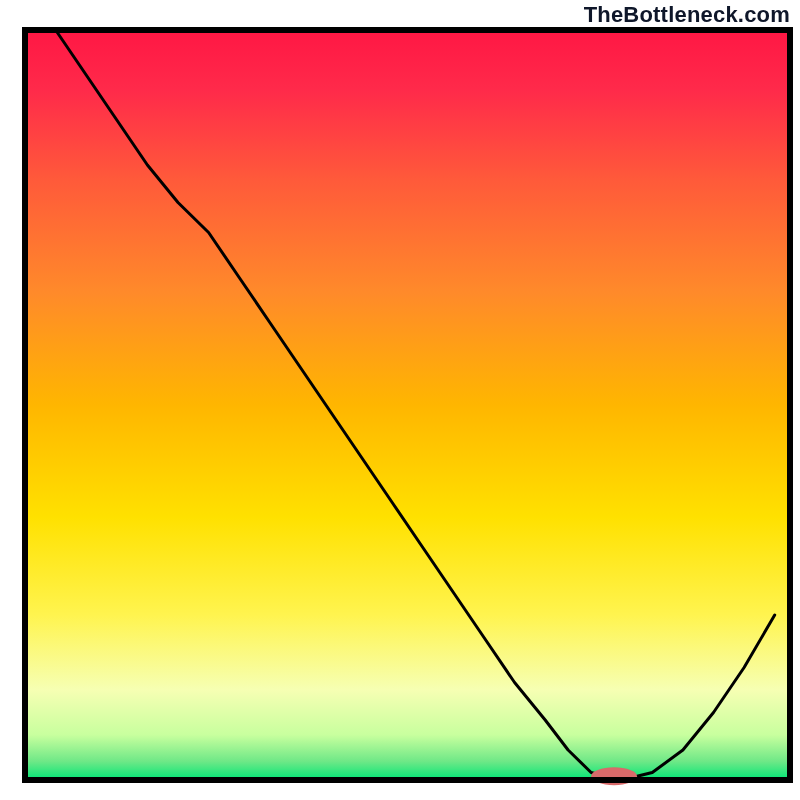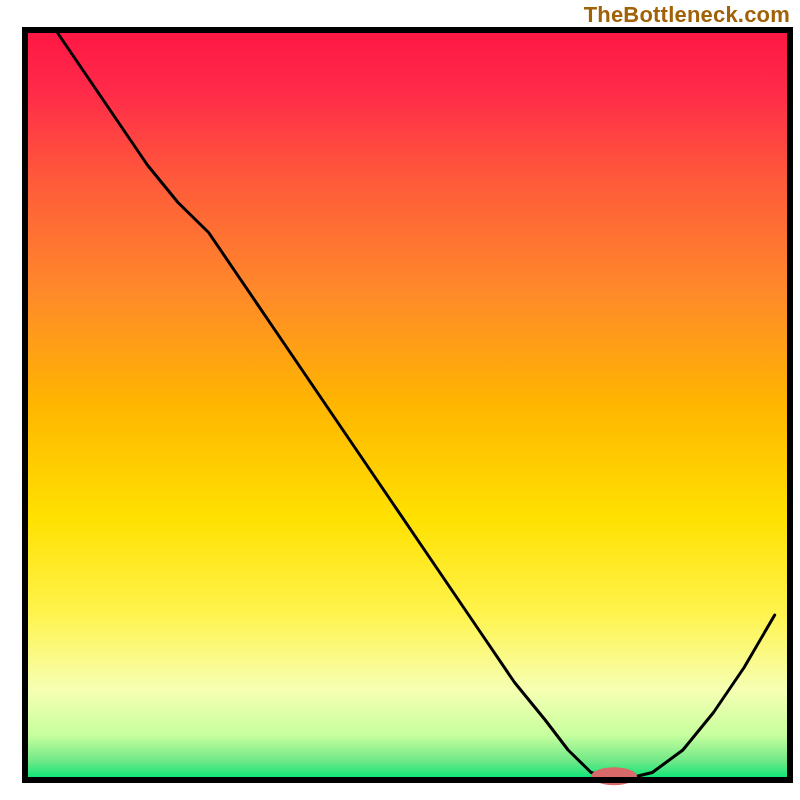--- a/index.html
+++ b/index.html
@@ -14,21 +14,21 @@
     position: relative;
     width: 800px;
     height: 800px;
   }
   .watermark {
     position: absolute;
     top: 2px;
     right: 10px;
     font-size: 22px;
     font-weight: 600;
-    color: #a16207;
+    color: #0f172a;
     letter-spacing: 0.2px;
   }
   svg {
     display: block;
   }
 </style>
 </head>
 <body>
 
 <div class="wrap">

